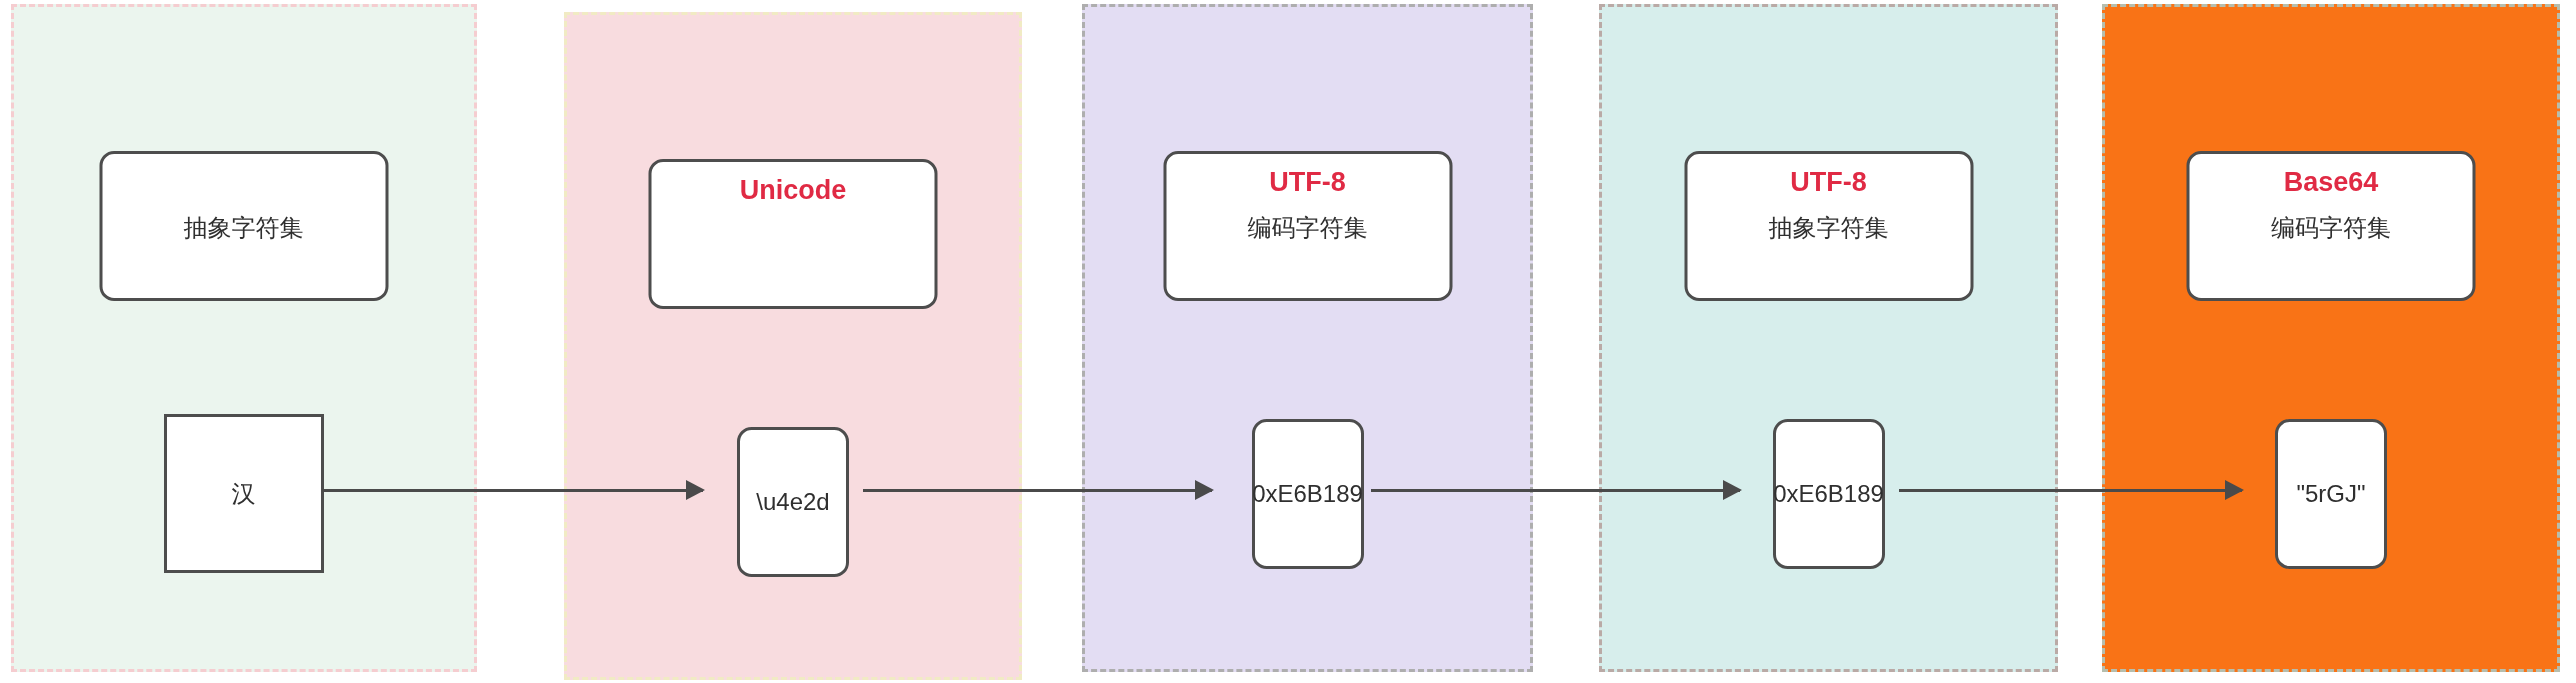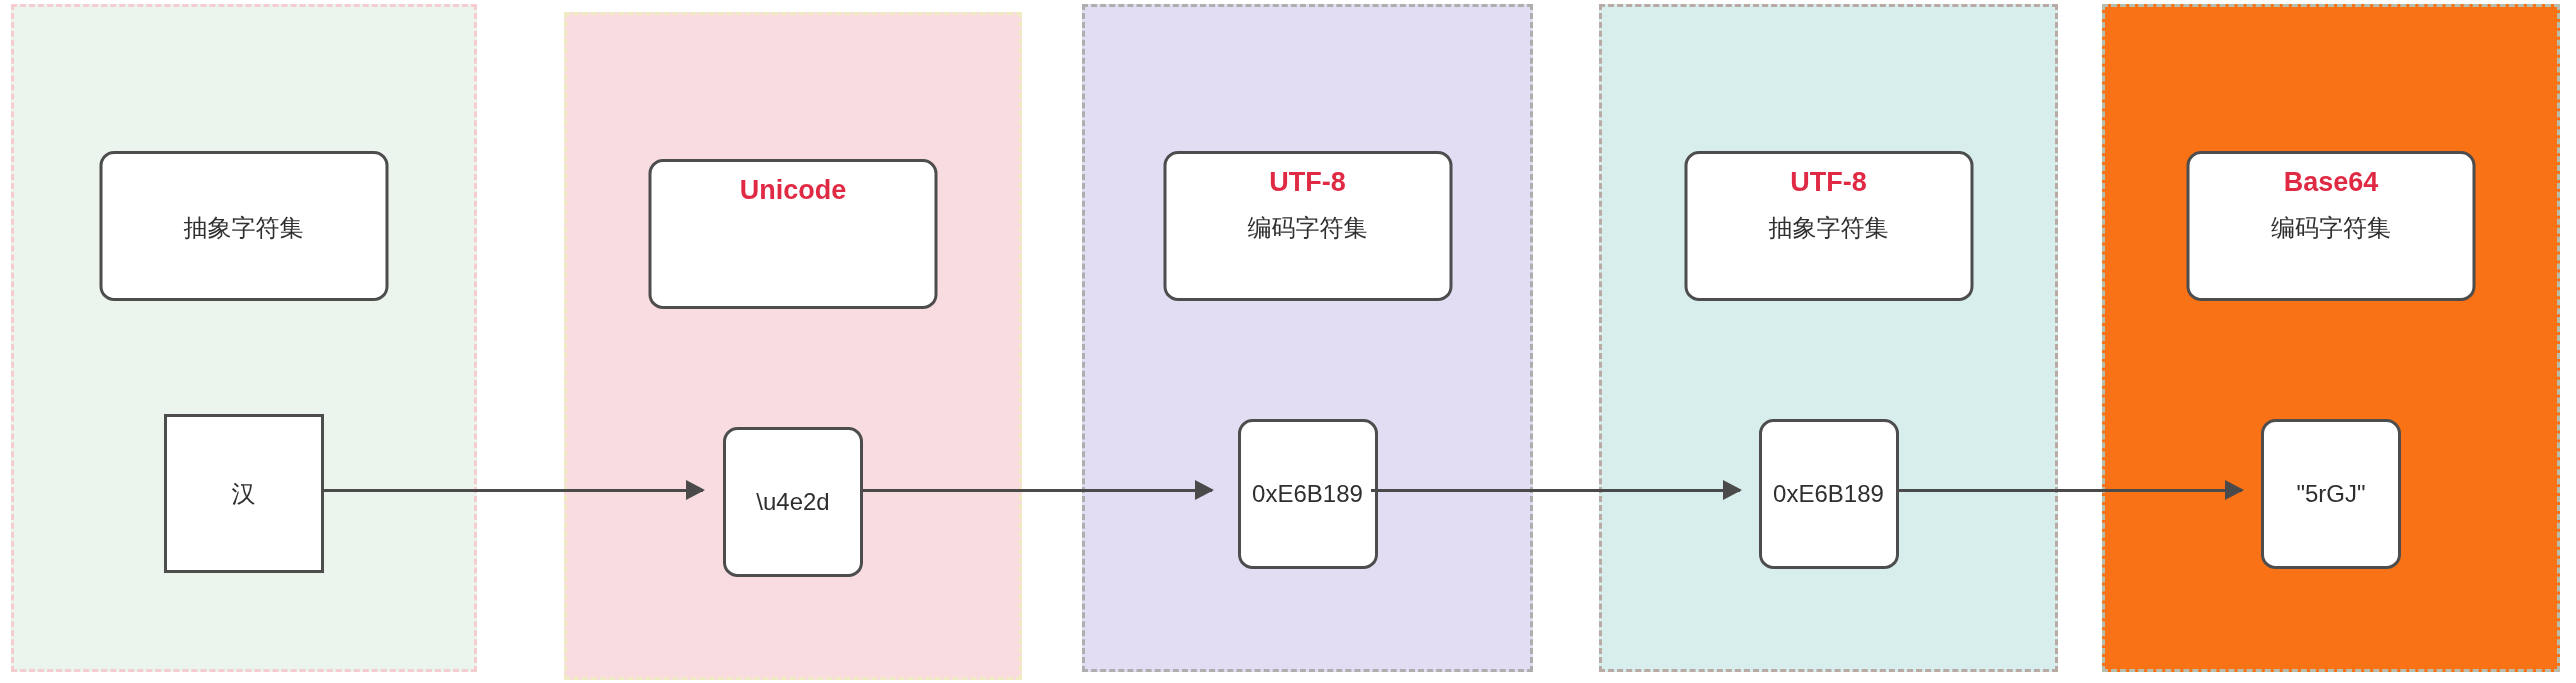--- a/index.html
+++ b/index.html
@@ -65,21 +65,21 @@
     border: 3.2px solid #4d4d4d;
     box-sizing: border-box;
     display: flex;
     align-items: center;
     justify-content: center;
     font-size: 24px;
     color: #2f2f2f;
   }
   .value-box.rounded {
     top: 412px;                 
-    width: 140px;
+    width: 112px;
     height: 150px;
     border-radius: 14.6px;
   }
   .value-box.square {
     top: 407px;
     width: 160px;
     height: 159px;
     border-radius: 0;
   }
 

